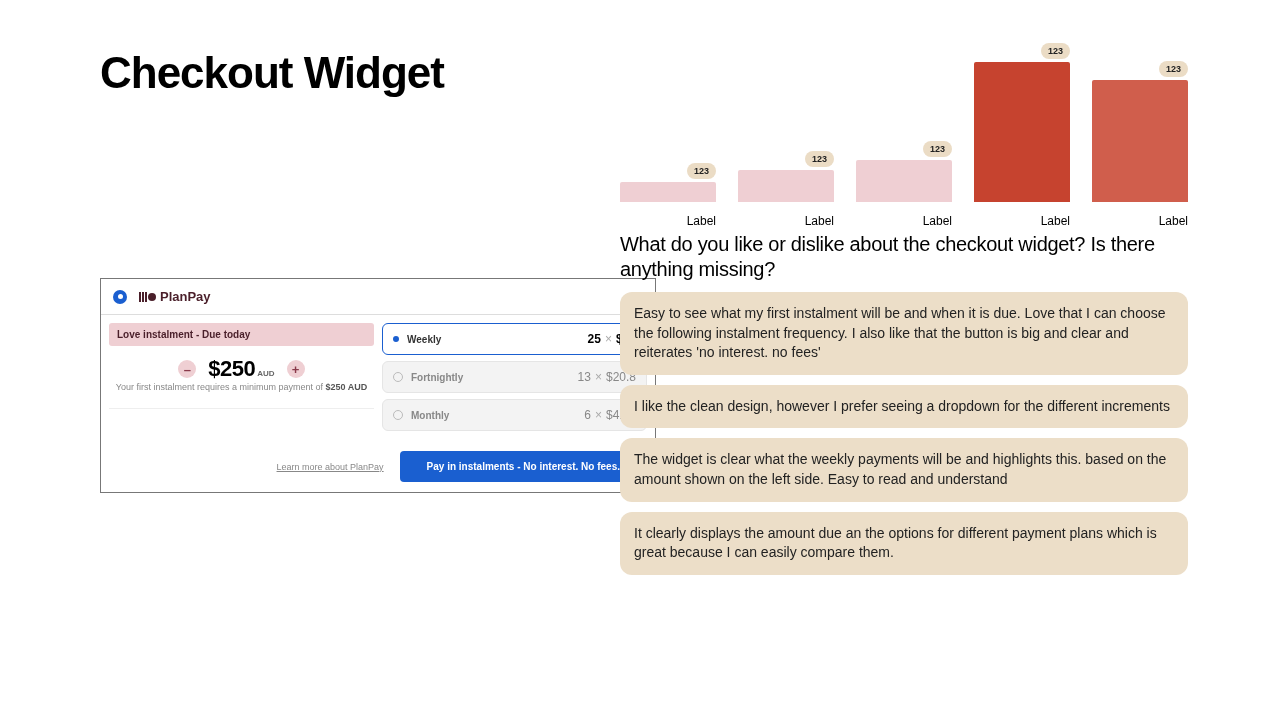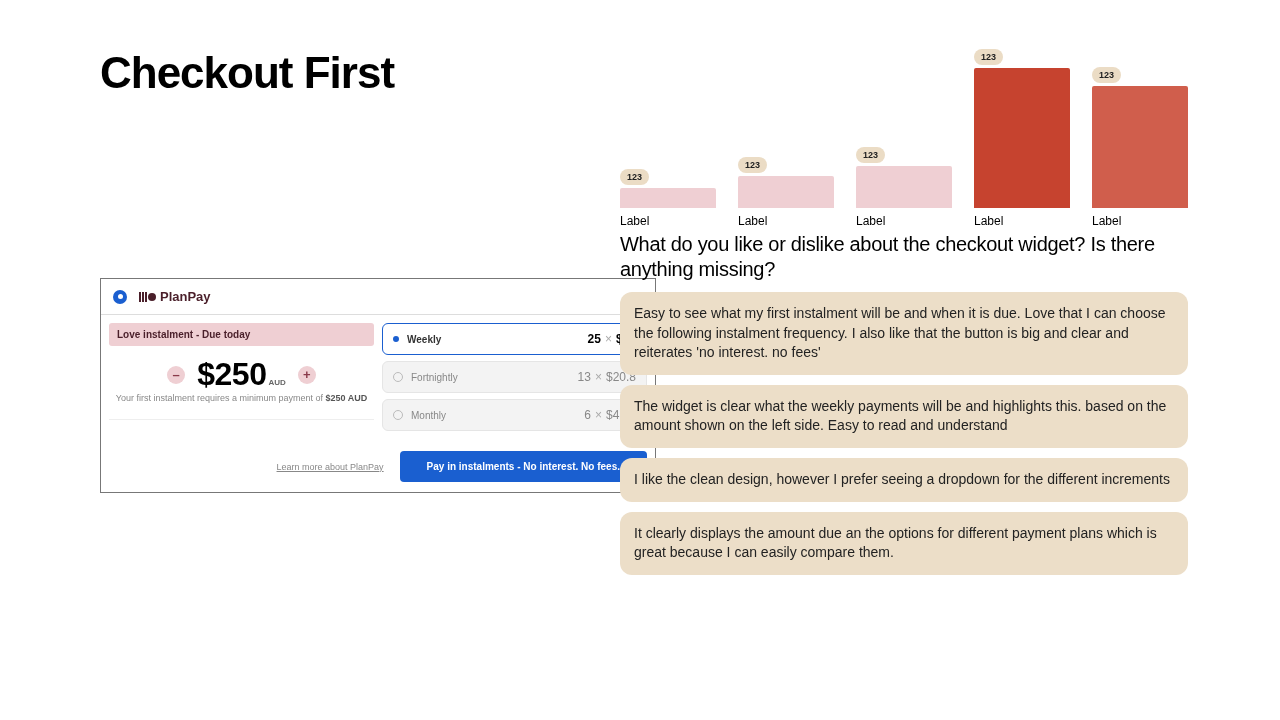--- a/index.html
+++ b/index.html
@@ -62,41 +62,41 @@
   .amount-row {
     display:flex; align-items:center; justify-content:center; gap:12px;
   }
   .stepper-btn {
     width:18px; height:18px; border-radius:50%;
     background:#efcfd3; color:#8a3a4a;
     display:flex; align-items:center; justify-content:center;
     font-size:13px; font-weight:700; line-height:1;
     cursor:pointer;
   }
-  .amount { font-size:32px; font-weight:800; letter-spacing:-0.5px;text-align:center;}
+  .amount { font-size:22px; font-weight:800; letter-spacing:-0.5px;text-align:center;}
   .currency { font-size:8px; font-weight:600; color:#666; margin-left:2px; }
   .amount-note { font-size:9px; color:#888; text-align:center; line-height:1.3;}
   .amount-note b { color:#555; }
   .freq-opt {
     border:1px solid #e5e5e5;
     background:#f3f3f3;
     border-radius:6px;
     padding:8px 10px;
     margin-bottom:6px;
     display:flex; align-items:center; gap:8px;
     font-size:10px;
   }
   .freq-opt.selected {
     border:1.5px solid #1a5fd0;
     background:#fff;
   }
   .freq-radio { width:10px; height:10px; border-radius:50%; border:1px solid #bbb; flex-shrink:0;}
   .freq-opt.selected .freq-radio { border:3px solid #1a5fd0; width:6px; height:6px; }
   .freq-label { font-weight:700; color:#333; flex:1;}
-  .freq-opt:not(.selected) .freq-label { color:#888; font-weight:400;}
+  .freq-opt:not(.selected) .freq-label { color:#888; font-weight:700;}
   .freq-detail { color:#888; font-size:12px;}
   .freq-opt.selected .freq-detail { color:#000; font-weight:700;}
   .freq-detail .mult { margin:0 4px; color:#aaa; font-weight:400;}
   .widget-footer {
     display:flex; align-items:center; justify-content:flex-end; gap:16px;
     padding:6px 8px 10px 8px;
   }
   .learn-more { font-size:9px; color:#888; text-decoration:underline;}
   .cta-btn {
     background:#1a5fd0; color:#fff; font-size:10px; font-weight:700;
@@ -111,49 +111,49 @@
     letter-spacing: -0.3px;
     margin-bottom: 8px;
     max-width: 540px;
   }
   
   .chart {
     display:flex; align-items:flex-end; gap:22px;
     height: 180px;
     margin-bottom:4px;
   }
-  .bar-wrap { display:flex; flex-direction:column; align-items:flex-start; width:96px;}
+  .bar-wrap { display:flex; flex-direction:column; align-items:flex-end; width:96px;}
   .bar-badge {
     background:#ebdcc5; color:#222;
     font-size:9px; font-weight:700;
     padding:3px 7px; border-radius:10px;
     margin-bottom:3px;
   }
   .bar { width:96px; border-radius:2px 2px 0 0;}
   .bar.pink { background:#efcfd3; }
   .bar.red { background:#c6432f; }
   .bar.red2 { background:#d05e4c; }
-  .bar-label { font-size:12px; margin-top:6px;}
+  .bar-label { font-size:12px; margin-top:12px;}
   
   .feedback {
     background:#ecdec8;
     border-radius:12px;
     padding:12px 14px;
     font-size:14px;
     line-height:1.4;
     margin-top:10px;
     color:#222;
   }
 </style>
 </head>
 <body>
 
 <div class="page">
   <div class="left-col">
-    <h1 class="page-title">Checkout First</h1>
+    <h1 class="page-title">Checkout Widget</h1>
 
     <div class="widget">
       <div class="widget-header">
         <div class="radio-outer"></div>
         <div class="logo">
           <div class="logo-bars">
             <span></span>
               <span></span>
               <span></span>
               <span class="dot"></span>
@@ -228,18 +228,18 @@
         </div>
         <div class="bar-wrap">
           <div class="bar-badge">123</div>
           <div class="bar red2" style="height: 122px;"></div>
           <div class="bar-label">Label</div>
         </div>
       </div>
     <div class="question" style="margin-top:4px">What do you like or dislike about the checkout widget? Is there anything missing?</div>
     <div id="feedback-list">
         <div class="feedback">Easy to see what my first instalment will be and when it is due. Love that I can choose the following instalment frequency. I also like that the button is big and clear and reiterates 'no interest. no fees'</div>
+        <div class="feedback">I like the clean design, however I prefer seeing a dropdown for the different increments</div>
         <div class="feedback">The widget is clear what the weekly payments will be and highlights this. based on the amount shown on the left side. Easy to read and understand</div>
-        <div class="feedback">I like the clean design, however I prefer seeing a dropdown for the different increments</div>
         <div class="feedback">It clearly displays the amount due an the options for different payment plans which is great because I can easily compare them.</div>
       </div>
   </div>
 </div>
 
 </body></html>

